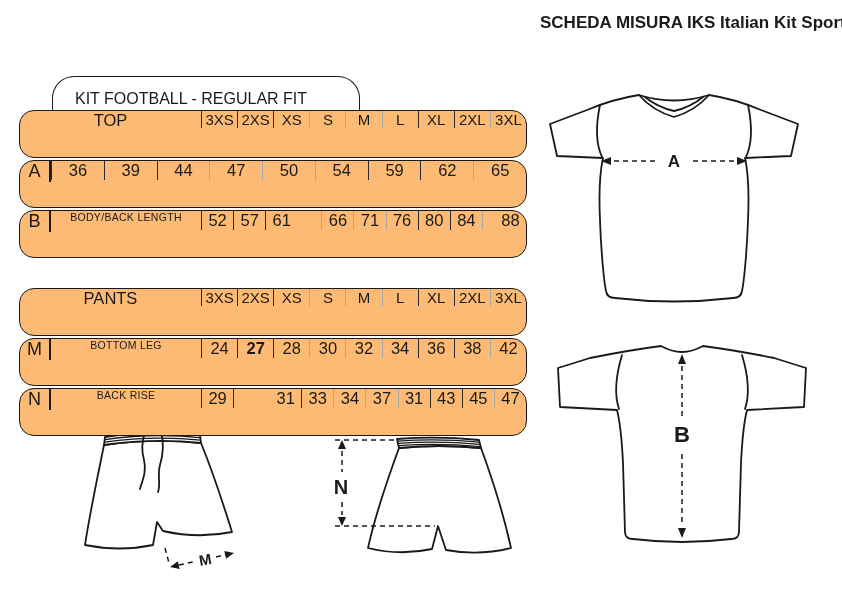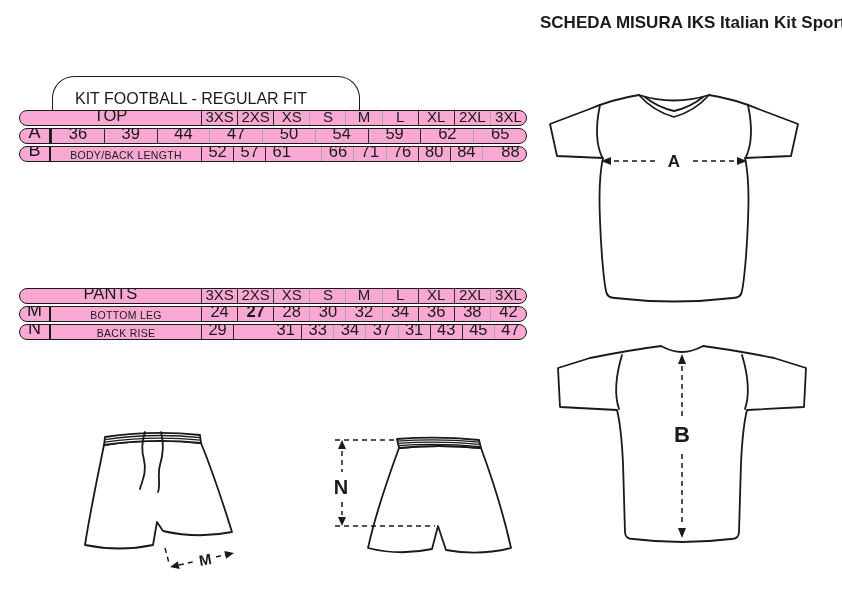--- a/index.html
+++ b/index.html
@@ -13,30 +13,30 @@
     font-size: 17px; font-weight: bold; white-space: nowrap;
   }
   .tab {
     position: absolute; left: 52px; top: 76px; width: 308px; height: 44px;
     background: #fff; border: 1.7px solid #1a1a1a; border-bottom: none;
     border-radius: 22px 22px 0 0; z-index: 0;
     display: flex; align-items: center; padding-left: 22px; font-size: 16px;
   }
   .size-table { position: absolute; left: 19px; width: 508px; z-index: 1; }
   .trow {
-    display: flex; height: 16px; margin-bottom: 2px; background: #f9a8d4;
+    display: flex; height: 48px; margin-bottom: 2px; background: #fdba74;
     border: 1.7px solid #1a1a1a; border-radius: 15px; overflow: hidden;
-    align-items: flex-end;
+    align-items: flex-start;
   }
   .cell { display: flex; align-items: center; justify-content: center; }
   .hdr-label { flex: 0 0 181px; font-size: 16.5px; }
   .letter { flex: 0 0 31px; font-size: 18px; border-right: 2px solid #1a1a1a; }
   .name { flex: 0 0 150px; font-size: 10.5px; letter-spacing: .3px; }
   .size { flex: 1 1 0; border-left: 1.7px solid #2b2b2b; }
-  .size.header { font-size: 15px; margin-top: 8px; }
+  .size.header { font-size: 15px; }
   .size.value { font-size: 16.5px; }
   svg.diagram { position: absolute; overflow: visible; }
   .ln { fill: none; stroke: #1a1a1a; stroke-width: 1.8; stroke-linejoin: round; stroke-linecap: round; }
   .lnf { fill: #ffffff; stroke: #1a1a1a; stroke-width: 1.8; stroke-linejoin: round; }
   .thin { fill: none; stroke: #1a1a1a; stroke-width: 1.3; }
   .dim { fill: none; stroke: #1a1a1a; stroke-width: 1.5; stroke-dasharray: 5 4; }
   .ah { fill: #1a1a1a; stroke: none; }
   .svglabel { fill: #1a1a1a; font-family: "Liberation Sans", sans-serif; font-weight: bold; }
 </style>
 </head>

